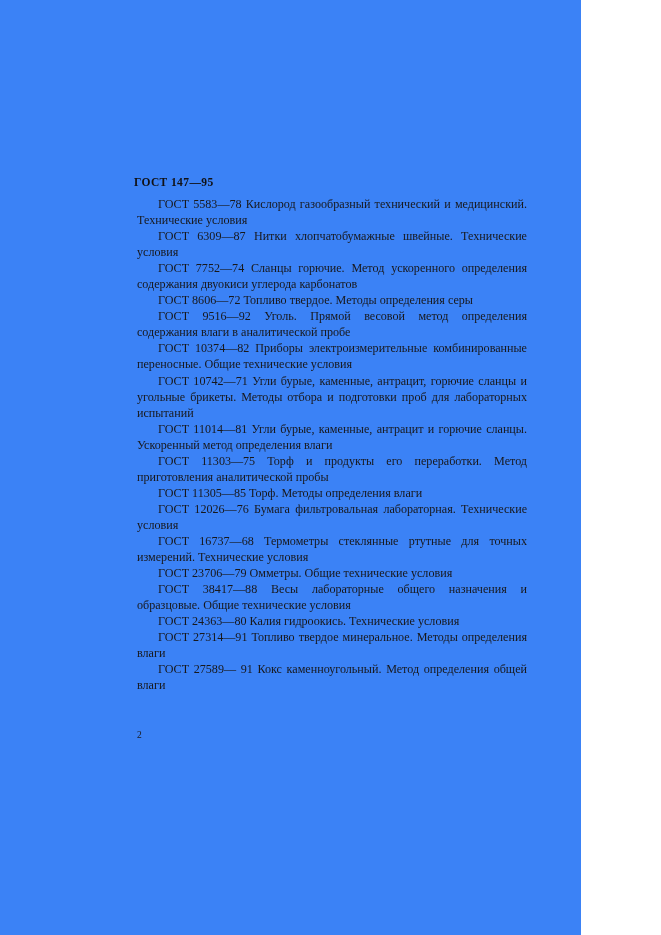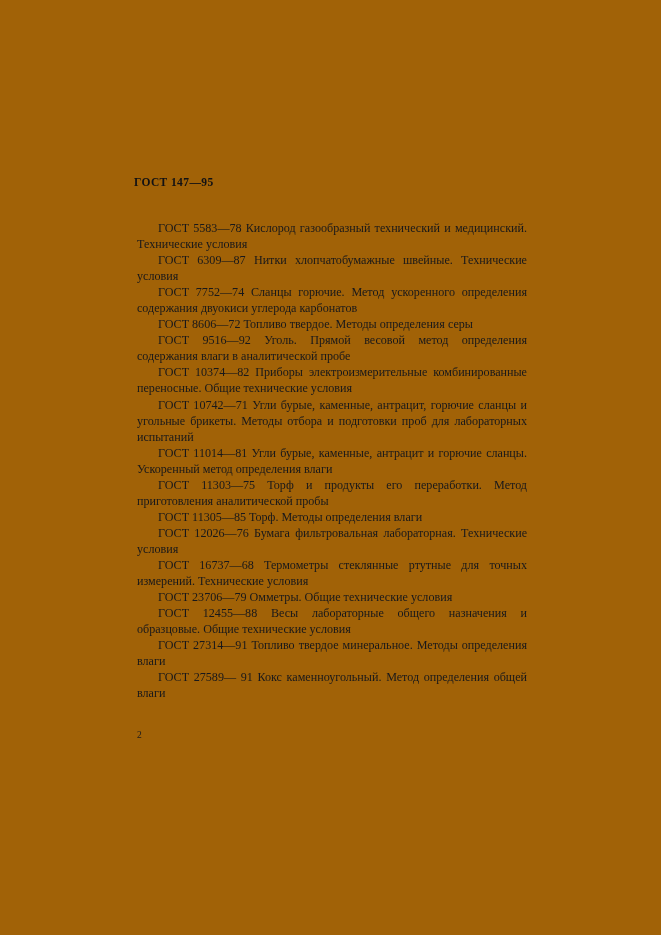--- a/index.html
+++ b/index.html
@@ -3,23 +3,23 @@
 <meta charset="utf-8">
 <title>GOST 147-95 page 2</title>
 <style>
   html, body {
     margin: 0;
     padding: 0;
     background: #ffffff;
   }
   .page {
     position: relative;
-    width: 661px;
+    width: 581px;
     height: 935px;
-    background: #a16207;
+    background: #3b82f6;
     overflow: hidden;
     font-family: "Liberation Serif", "DejaVu Serif", serif;
     color: #17171a;
   }
   .header {
     position: absolute;
     left: 134px;
     top: 176px;
     font-size: 11.5px;
     font-weight: bold;
@@ -29,21 +29,20 @@
   .content {
     position: absolute;
     left: 137px;
     top: 196px;
     width: 390px;
     font-size: 12.1px;
     line-height: 16.05px;
     text-align: justify;
     text-justify: inter-word;
     color: #18181b;
-    margin-top: 24px;
   }
   .entry {
     margin: 0;
     padding: 0;
     text-indent: 21px;
     hyphens: manual;
   }
   .page-number {
     position: absolute;
     left: 137px;
@@ -71,20 +70,21 @@
     <p class="entry">ГОСТ 8606—72 Топливо твердое. Методы определения серы</p>
     <p class="entry">ГОСТ 9516—92 Уголь. Прямой весовой метод определения содержания влаги в аналитической пробе</p>
     <p class="entry">ГОСТ 10374—82 Приборы электроизмерительные комбинированные переносные. Общие технические условия</p>
     <p class="entry">ГОСТ 10742—71 Угли бурые, каменные, антрацит, горючие сланцы и угольные брикеты. Методы отбора и подготовки проб для лабораторных испытаний</p>
     <p class="entry">ГОСТ 11014—81 Угли бурые, каменные, антрацит и горючие сланцы. Ускоренный метод определения влаги</p>
     <p class="entry">ГОСТ 11303—75 Торф и продукты его переработки. Метод приготовления аналитической пробы</p>
     <p class="entry">ГОСТ 11305—85 Торф. Методы определения влаги</p>
     <p class="entry">ГОСТ 12026—76 Бумага фильтровальная лабораторная. Технические условия</p>
     <p class="entry">ГОСТ 16737—68 Термометры стеклянные ртутные для точных измерений. Технические условия</p>
     <p class="entry">ГОСТ 23706—79  Омметры. Общие технические условия</p>
-    <p class="entry">ГОСТ 12455—88 Весы лабораторные общего назначения и образцовые. Общие технические условия</p>
+    <p class="entry">ГОСТ 38417—88 Весы лабораторные общего назначения и образцовые. Общие технические условия</p>
+    <p class="entry">ГОСТ 24363—80 Калия гидроокись. Технические условия</p>
     <p class="entry">ГОСТ 27314—91 Топливо твердое минеральное. Методы определения влаги</p>
     <p class="entry">ГОСТ 27589— 91 Кокс каменноугольный. Метод определения общей влаги</p>
   </div>
 
   <div class="page-number">2</div>
 
 </div>
 
 </body></html>

